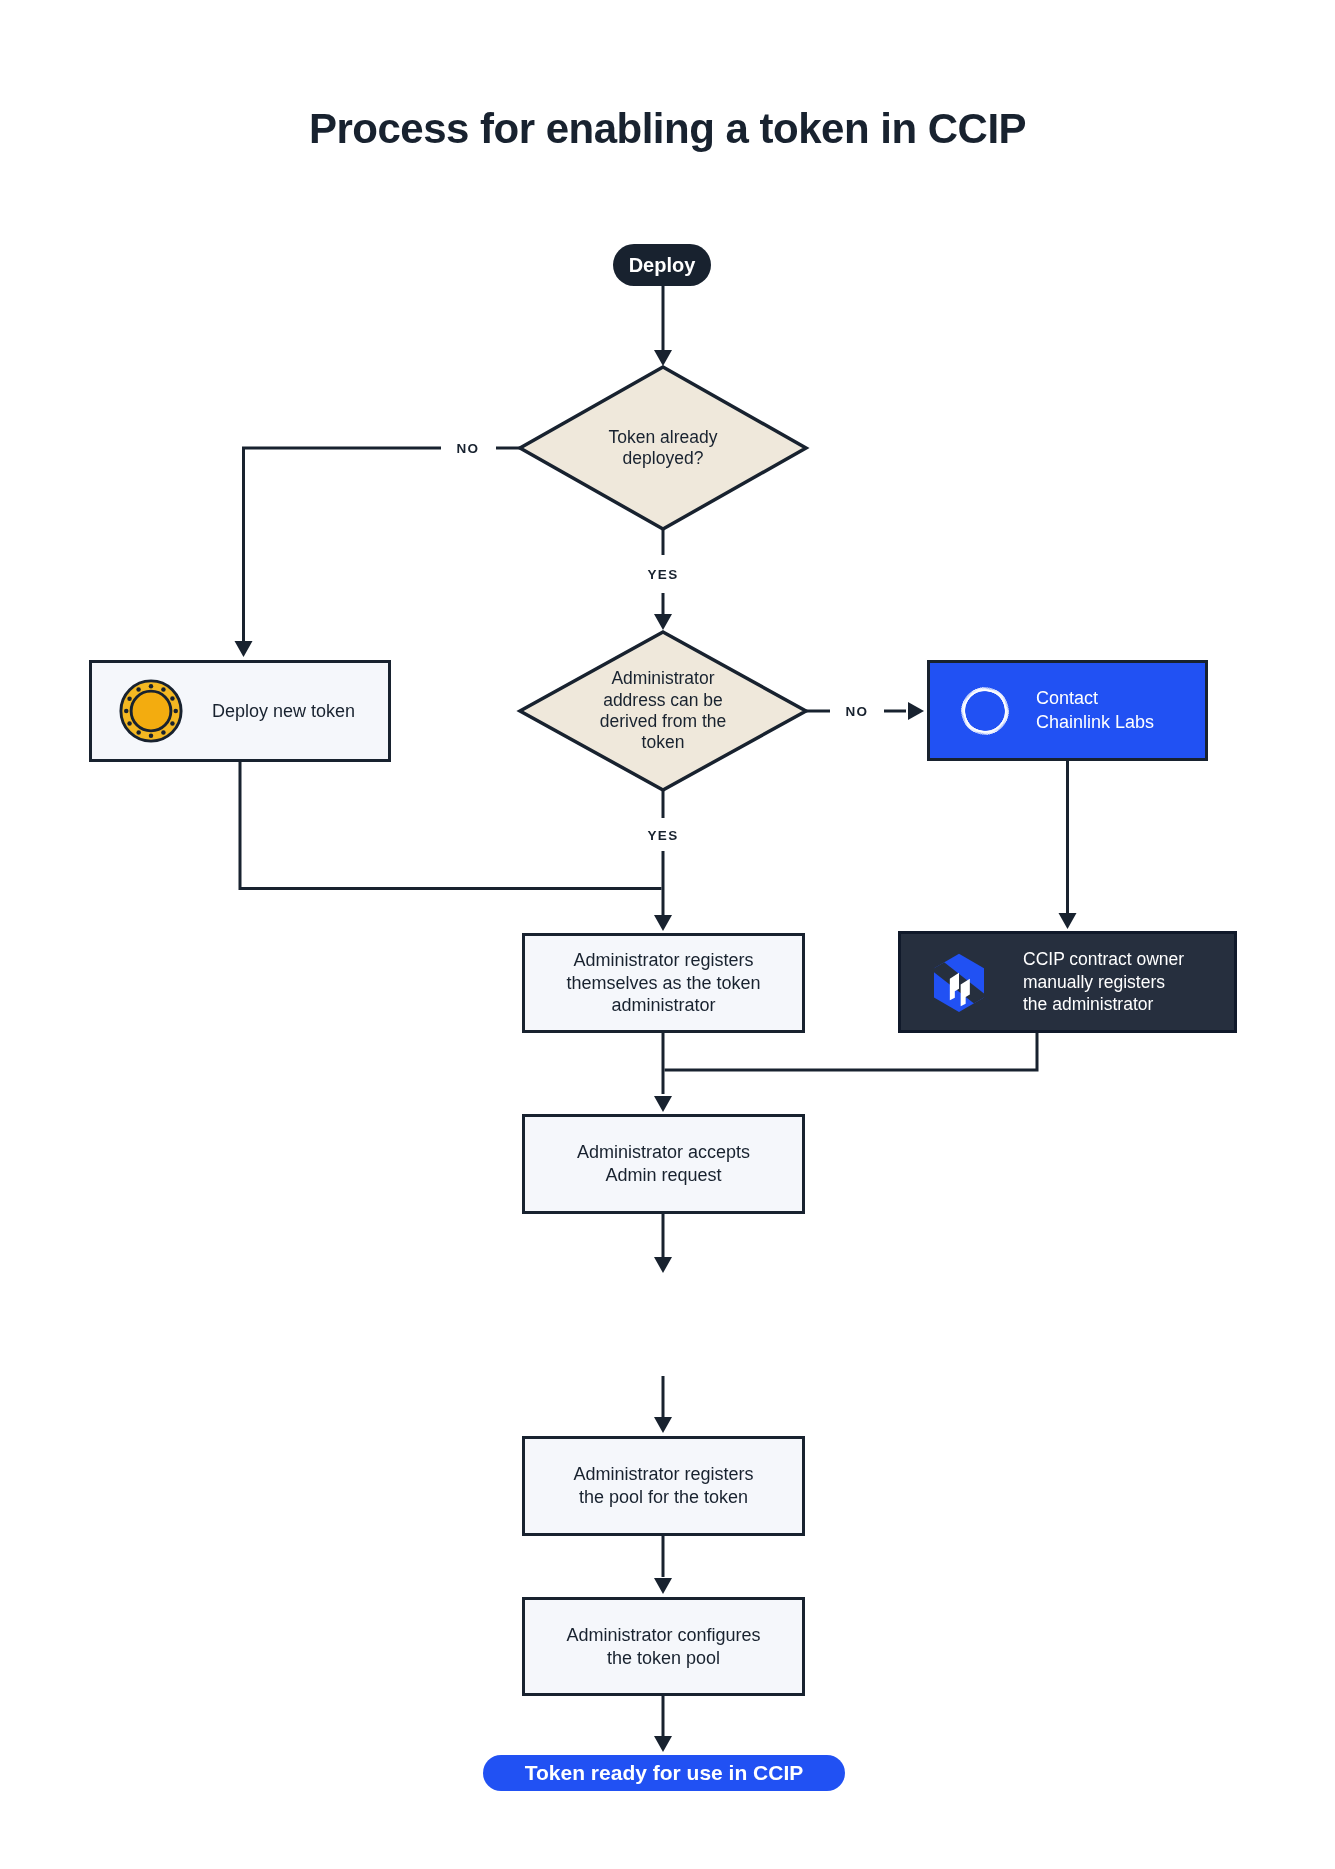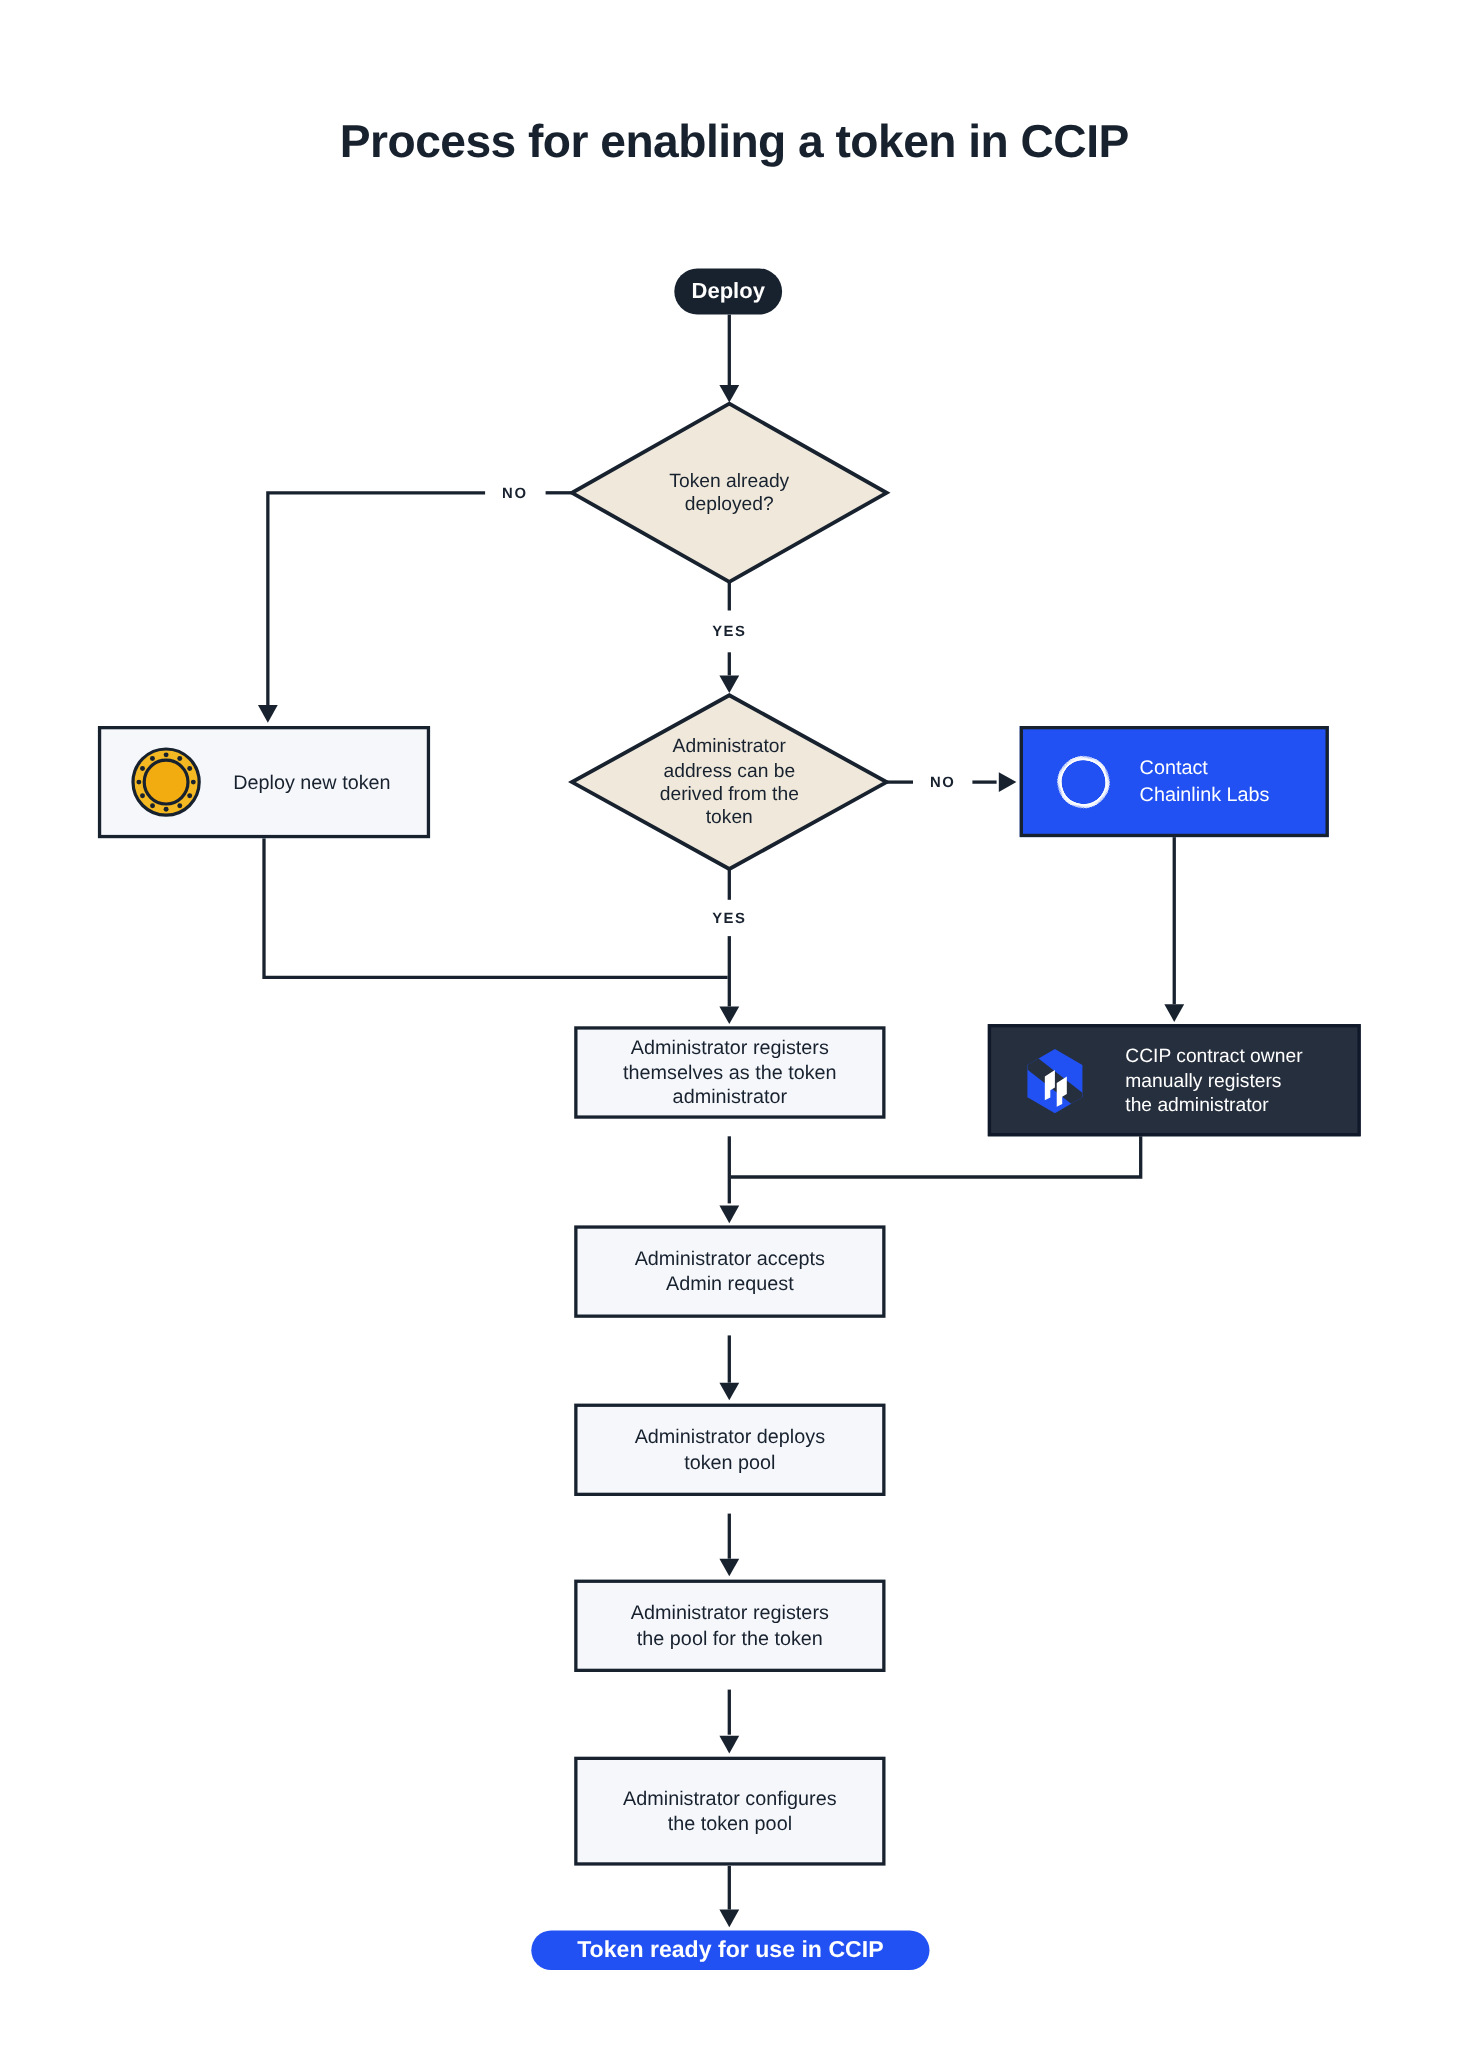--- a/index.html
+++ b/index.html
@@ -24,21 +24,21 @@
   .pre{white-space:pre-line;}
   .start-pill{left:613px;top:209px;width:98px;height:42px;border-radius:21px;
     background:var(--ink);color:#fff;font-size:20px;font-weight:700;}
   .d-text{position:absolute;z-index:1;display:flex;align-items:center;justify-content:center;
     text-align:center;font-size:17.5px;font-weight:500;color:var(--ink);line-height:1.22;}
   .d1-text{left:543px;top:347px;width:240px;height:132px;}
   .d2-text{left:563px;top:602px;width:200px;height:148px;}
   .edge-label{position:absolute;z-index:2;transform:translate(-50%,-50%);
     font-size:13.5px;font-weight:700;letter-spacing:1.4px;color:var(--ink);background:#fff;padding:0 2px;}
   .box{border:3px solid var(--ink);background:var(--light-box);color:var(--ink);}
-  .proc{left:522px;width:283px;height:84px;text-align:center;
+  .proc{left:522px;width:283px;height:100px;text-align:center;
     font-size:18px;font-weight:500;line-height:1.27;}
   .icon-box{justify-content:flex-start;}
   .deploy{left:89px;top:625px;width:302px;height:102px;padding-left:26px;gap:28px;
     font-size:18px;font-weight:500;}
   .contact{left:927px;top:625px;width:281px;height:101px;padding-left:26px;gap:22px;
     background:var(--accent-blue);color:#fff;font-size:18px;font-weight:500;line-height:1.3;}
   .darkbox{left:898px;top:896px;width:339px;height:102px;padding-left:28px;gap:34px;
     background:var(--dark-box);border-color:#10192A;color:#fff;font-size:17.5px;font-weight:500;line-height:1.3;}
   .end-pill{left:483px;top:1720px;width:362px;height:36px;border-radius:26px;
     background:var(--accent-blue);color:#fff;font-size:21px;font-weight:700;}
@@ -180,22 +180,20 @@
       <polygon points="38,41 49,34 49,53 44,56 44,64 38,67" fill="#ffffff"></polygon>
     </svg>
     <span class="pre">CCIP contract owner
 manually registers
 the administrator</span>
   </div>
 
   <div class="node box proc pre" style="top:1079px">Administrator accepts
 Admin request</div>
 
-  <div class="node box proc pre" style="top:1241px">Administrator deploys
-token pool</div>
 
   <div class="node box proc pre" style="top:1401px">Administrator registers
 the pool for the token</div>
 
   <div class="node box proc pre" style="top:1562px;height:99px">Administrator configures
 the token pool</div>
 
   <div class="node end-pill">
     <span>Token ready for use in CCIP</span>
   </div>

